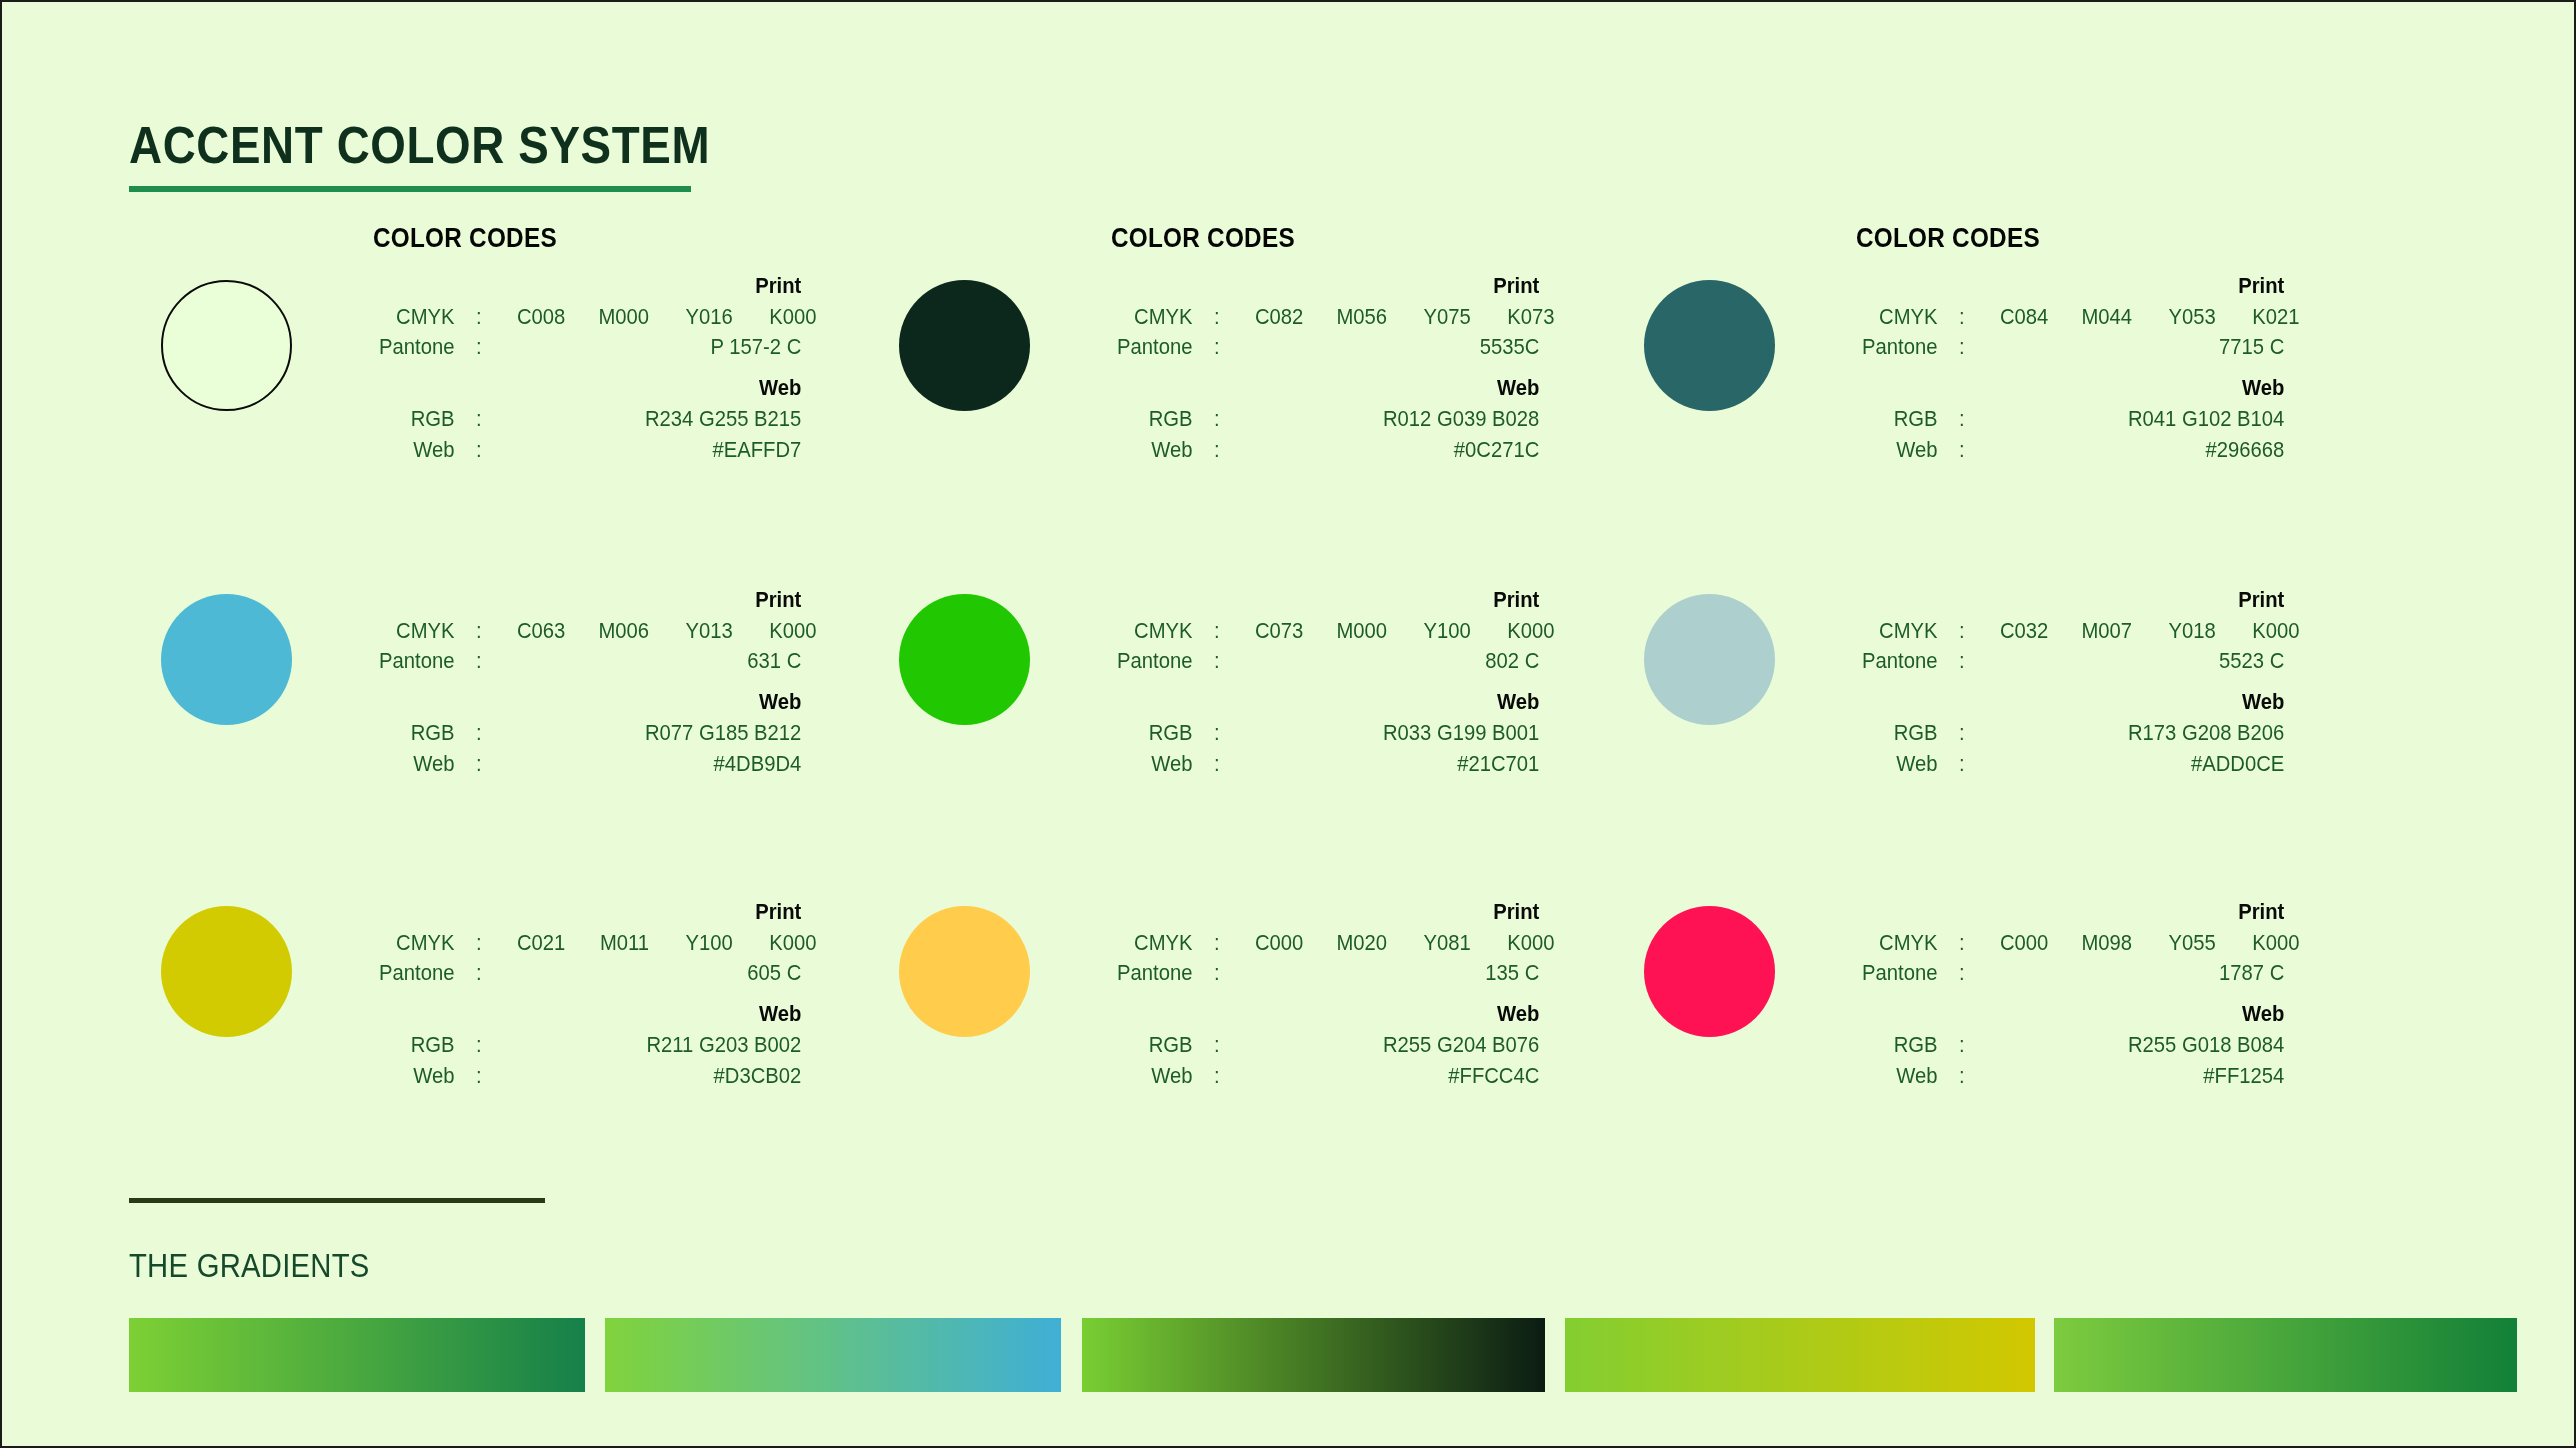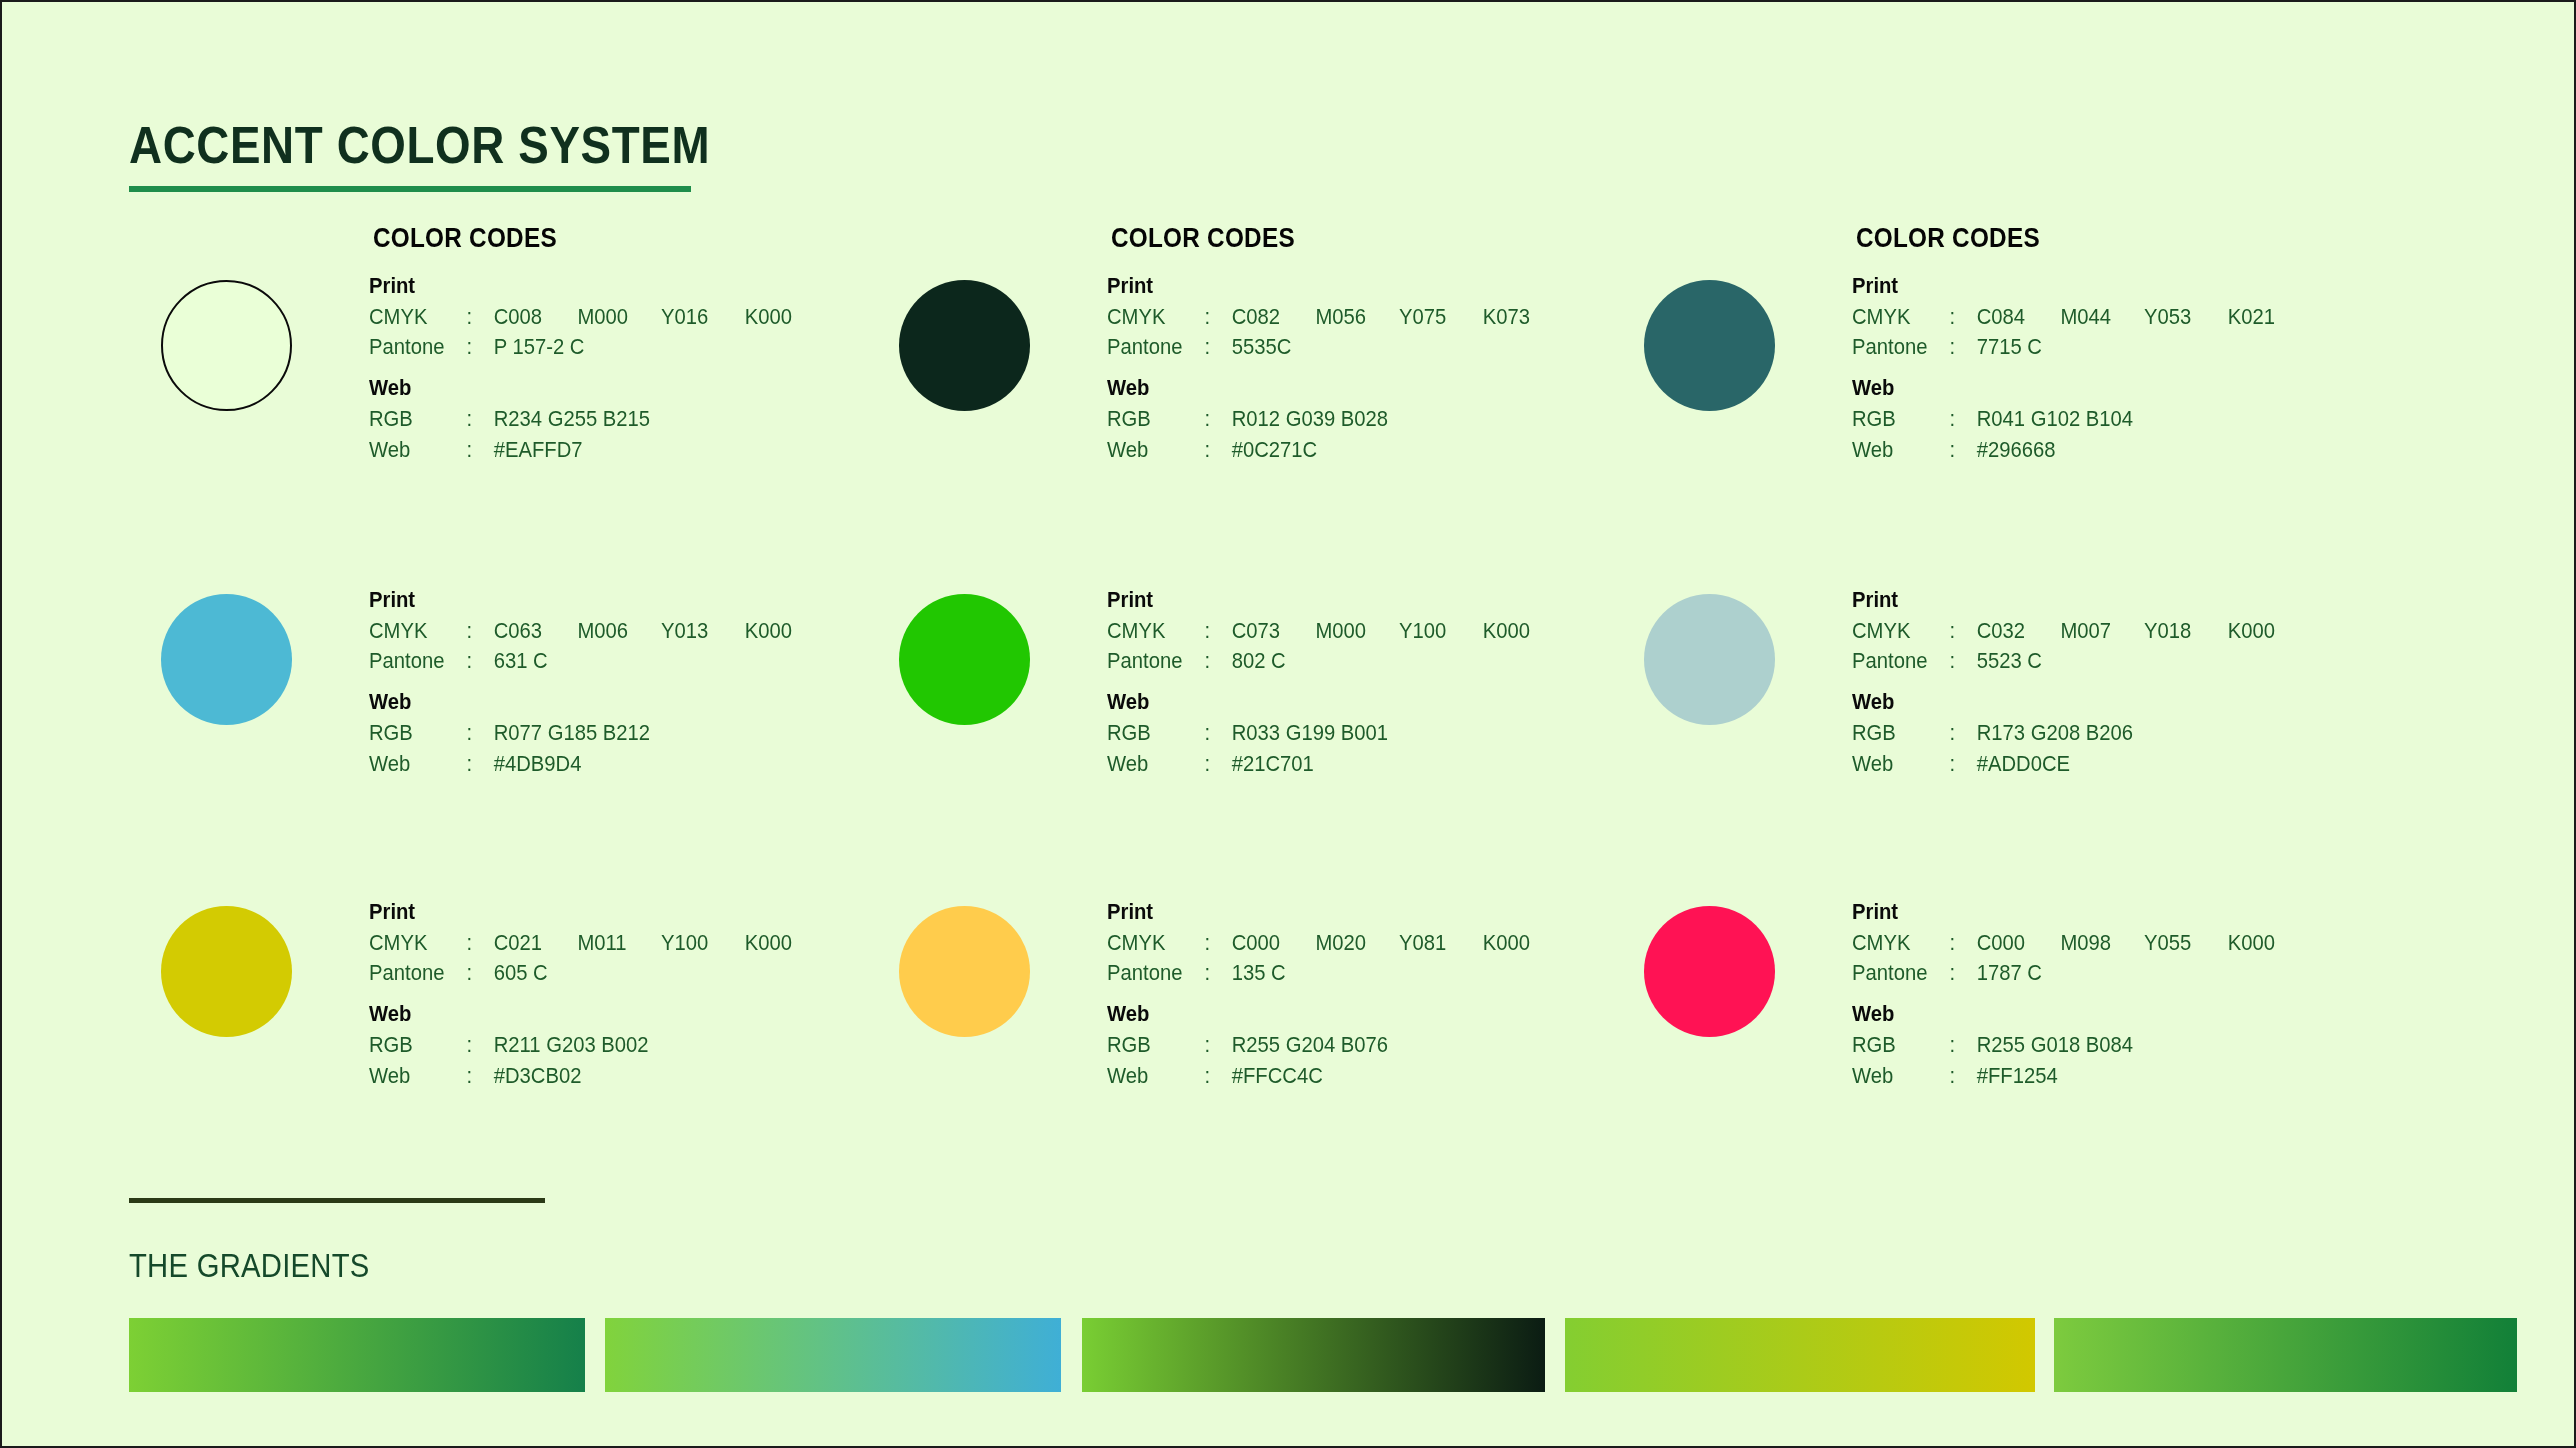--- a/index.html
+++ b/index.html
@@ -95,23 +95,24 @@
   }
   .swatch.outline {
     background: #EAFFD7;
     border: 2px solid #0a0a0a;
     width: 127px;
     height: 127px;
   }
 
   .info {
     position: absolute;
-    left: 240px;
+    left: 228px;
     top: 0;
     width: 483px;
+    text-align: right;
   }
   .sec-label {
     font-size: 22px;
     font-weight: bold;
     color: #0a0a0a;
     line-height: 1.0;
     transform: scaleX(0.92);
     transform-origin: left center;
   }
   .sec-label.web-label { margin-top: 19px; }

